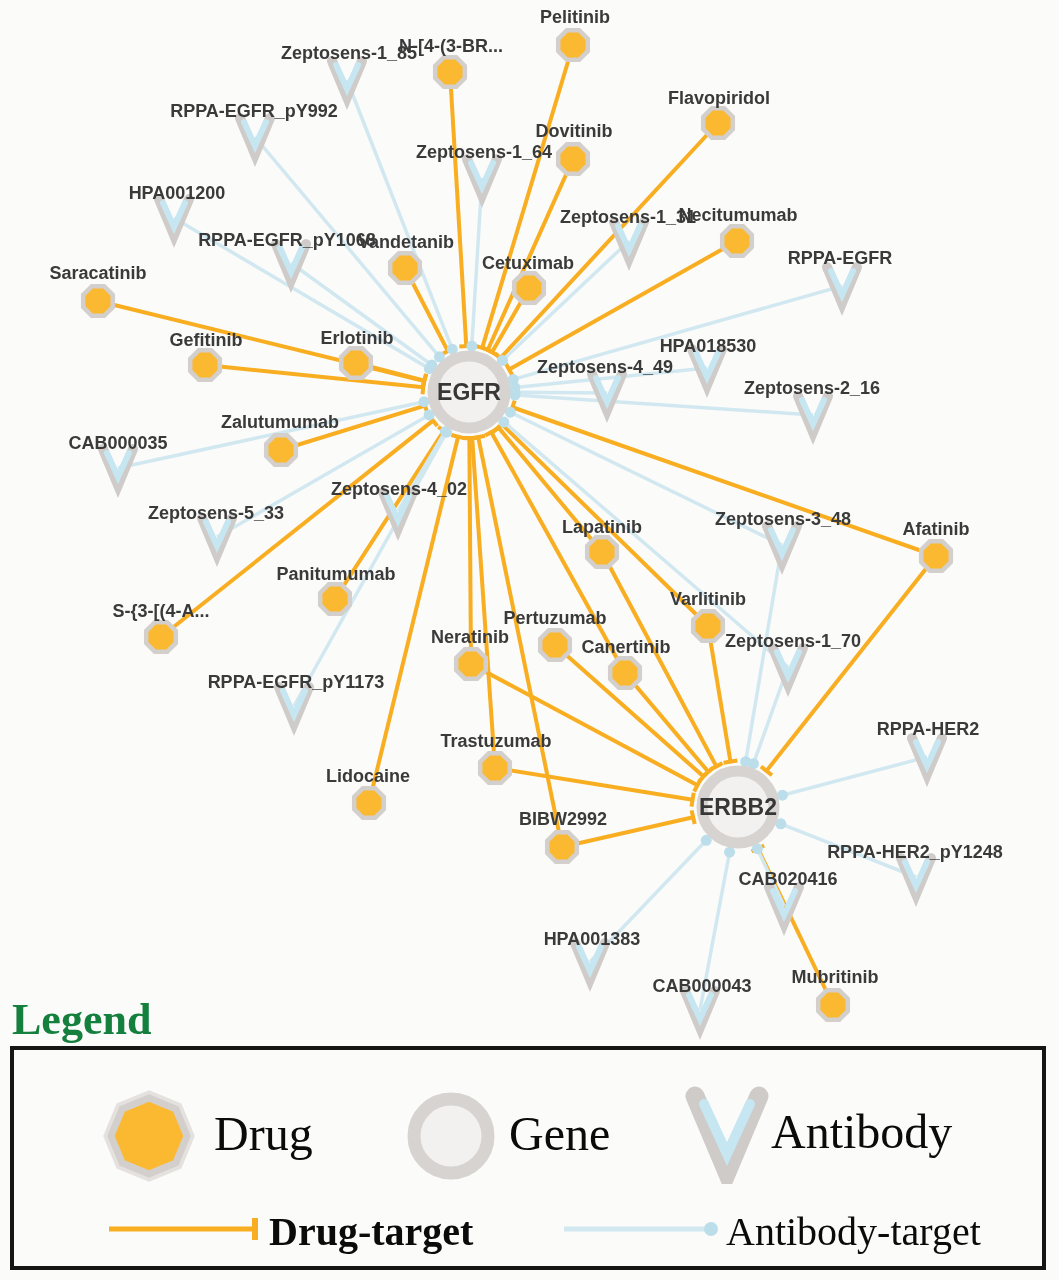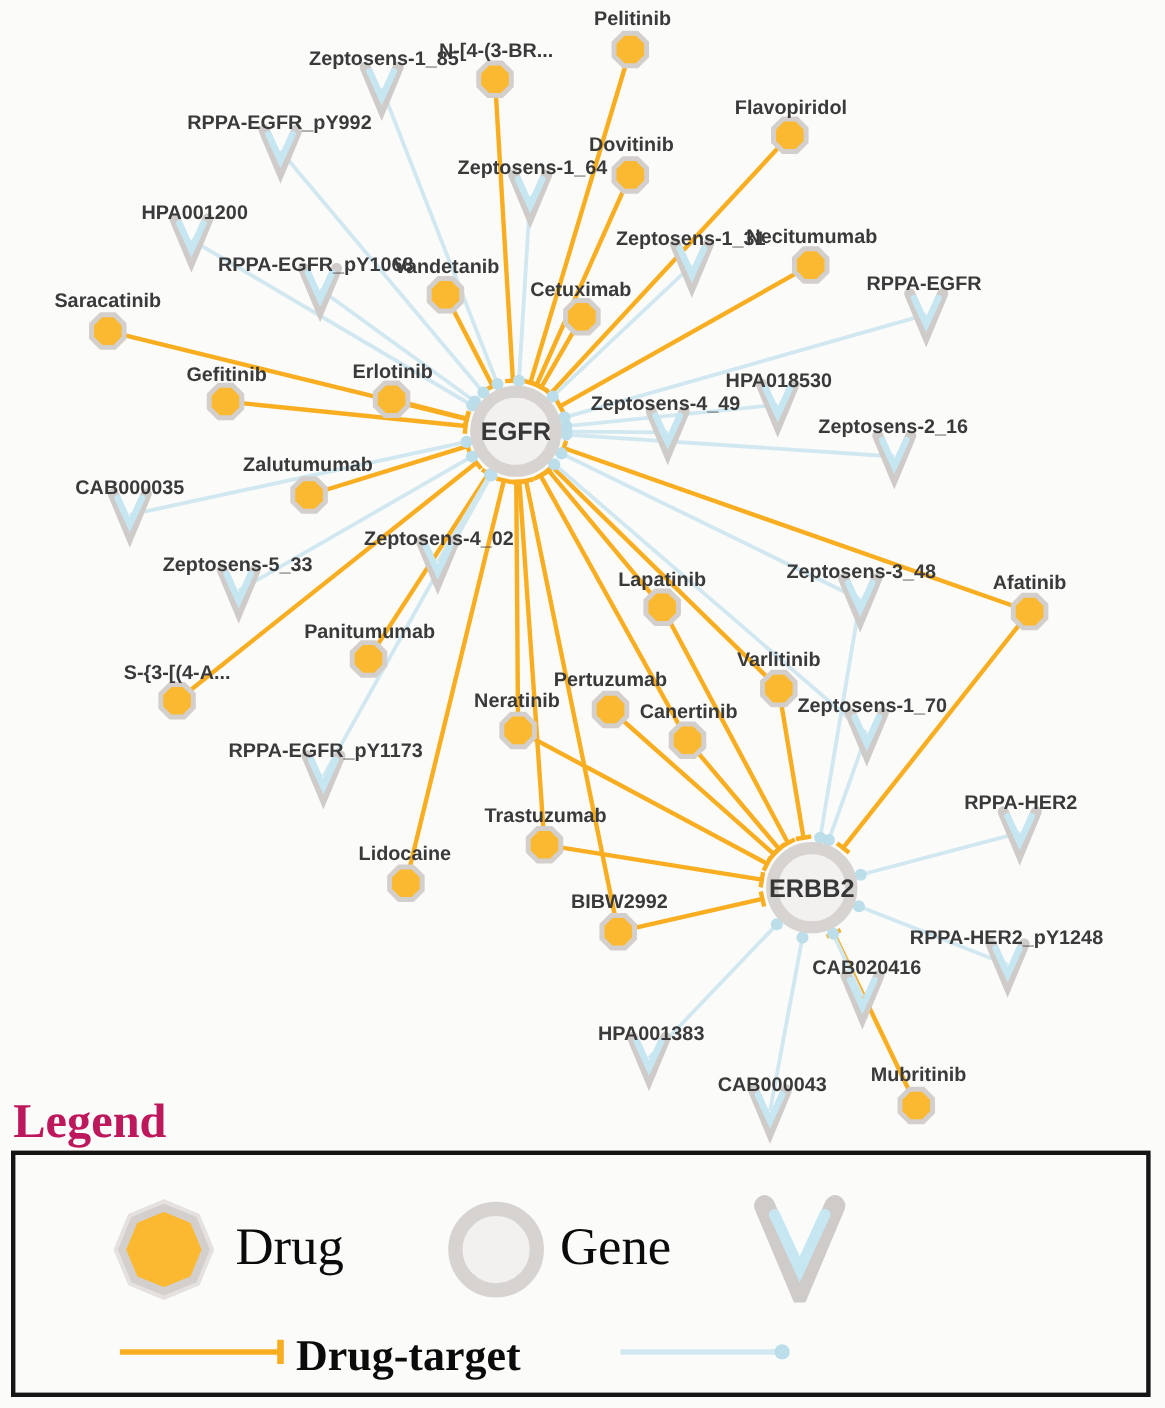--- a/index.html
+++ b/index.html
@@ -1,21 +1,21 @@
 <!DOCTYPE html>
 <html><head>
 <meta charset="utf-8">
 <style>
   html,body{margin:0;padding:0;background:#fbfbfa;}
   #stage{position:relative;width:1059px;height:1280px;background:#fbfbfa;overflow:hidden;
          font-family:"Liberation Sans",sans-serif;}
   #net{position:absolute;left:0;top:0;}
   .node-label{font:bold 18px "Liberation Sans",sans-serif;fill:#3a3a3a;}
   .gene-label{font:bold 23px "Liberation Sans",sans-serif;fill:#373737;}
-  .legend-title{position:absolute;left:12px;top:994px;font:bold 44px "Liberation Serif",serif;color:#be185d;}
+  .legend-title{position:absolute;left:12px;top:994px;font:bold 44px "Liberation Serif",serif;color:#15803d;}
   .legend-box{position:absolute;left:10px;top:1046px;width:1028px;height:216px;
               border:4px solid #151515;background:#fbfbfa;}
   .legend-box .abs{position:absolute;}
   .legend-big{font:48px "Liberation Serif",serif;color:#0b0b0b;white-space:nowrap;}
   .legend-small{font:40px "Liberation Serif",serif;color:#0b0b0b;white-space:nowrap;}
 </style>
 </head>
 <body>
 
 <div id="stage">
@@ -254,26 +254,28 @@
 
     <svg class="abs" style="left:387px;top:36px;" width="100" height="100">
       <circle cx="50" cy="50" r="37" fill="#F3F1F0" stroke="#D7D3D1" stroke-width="13"></circle>
     </svg>
     <div class="abs legend-big" style="left:495px;top:56px;text-align:right;">Gene</div>
 
     <svg class="abs" style="left:668px;top:30px;" width="90" height="104">
       <path d="M 13 16 L 45 92 L 77 16" fill="none" stroke="#CFCBC8" stroke-width="19" stroke-linecap="round"></path>
       <path d="M 22 24 L 45 74 L 68 24" fill="none" stroke="#C6E6F2" stroke-width="10" stroke-linecap="round"></path>
     </svg>
+    <div class="abs legend-big" style="left:757px;top:54px;">Antibody</div>
 
     <svg class="abs" style="left:93px;top:167px;" width="160" height="24">
       <line x1="2" y1="12" x2="148" y2="12" stroke="#F8AE20" stroke-width="5"></line>
       <line x1="148" y1="1" x2="148" y2="23" stroke="#F8AE20" stroke-width="6"></line>
     </svg>
     <div class="abs legend-small" style="left:255px;top:158px;font-weight:bold;">Drug-target</div>
 
     <svg class="abs" style="left:548px;top:167px;" width="160" height="24">
       <line x1="2" y1="12" x2="146" y2="12" stroke="#D2E8F0" stroke-width="5"></line>
       <circle cx="149" cy="12" r="7" fill="#BBDEEA"></circle>
     </svg>
+    <div class="abs legend-small" style="left:712px;top:158px;">Antibody-target</div>
 
   </div>
 </div>
 
 </body></html>

